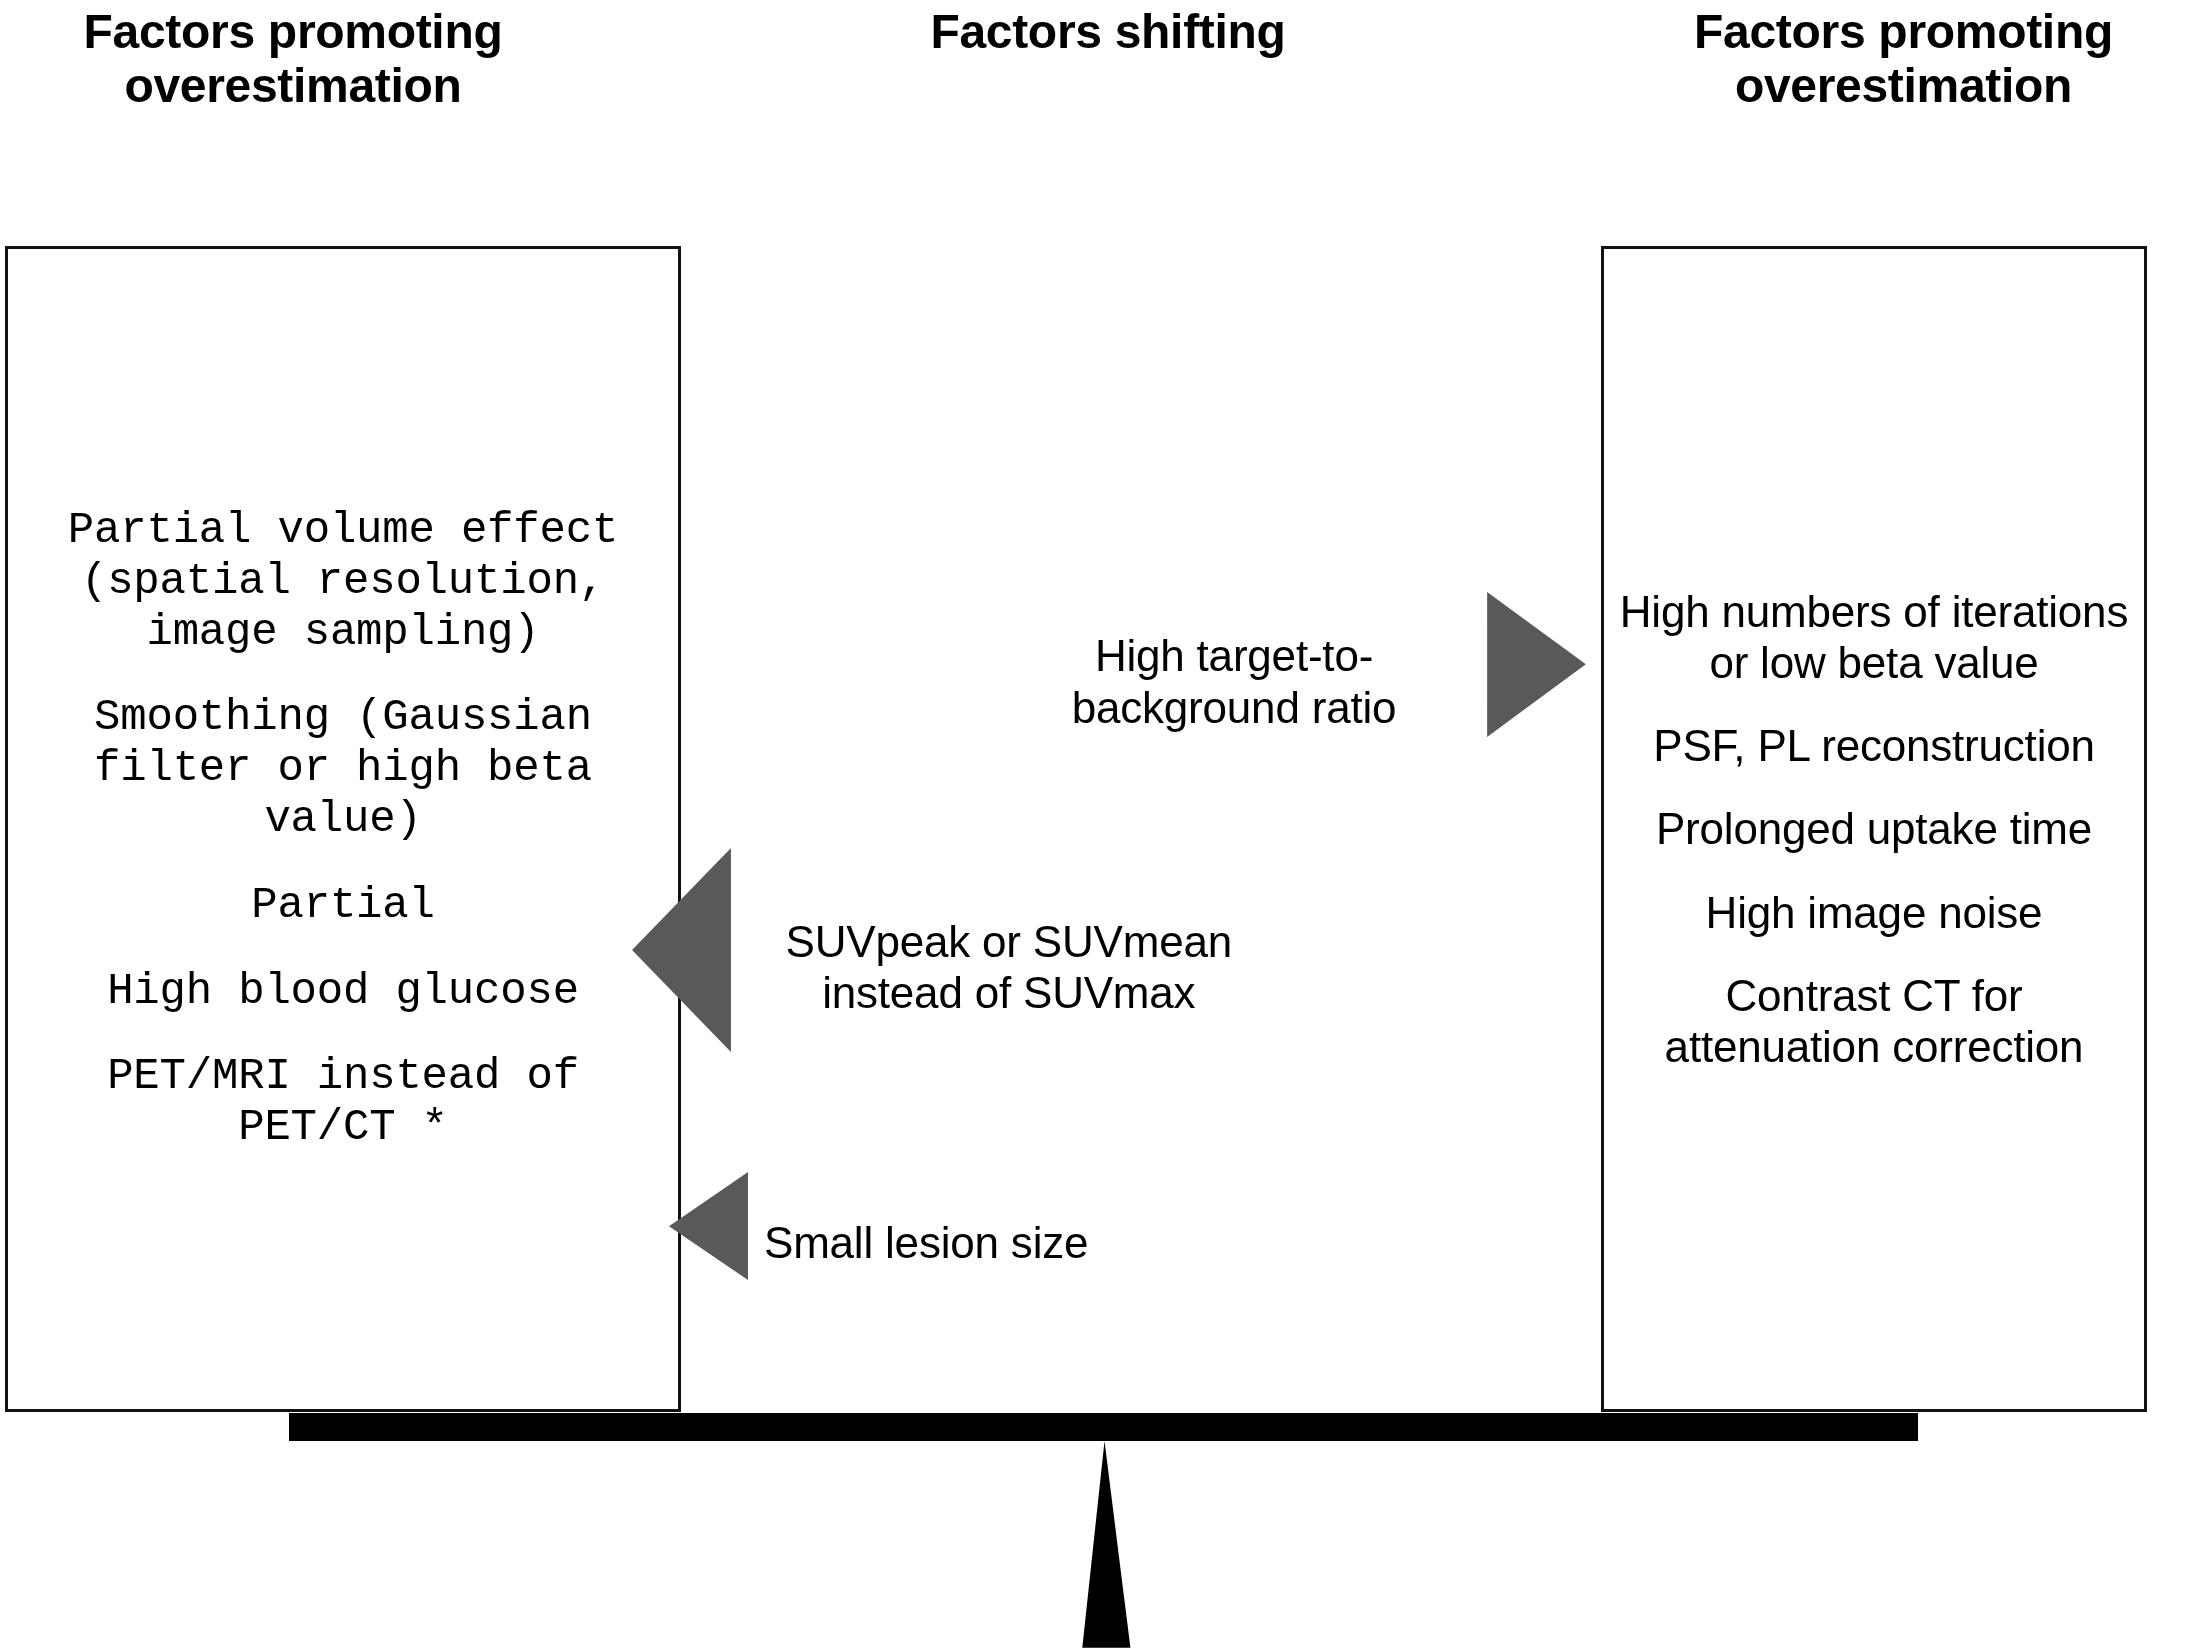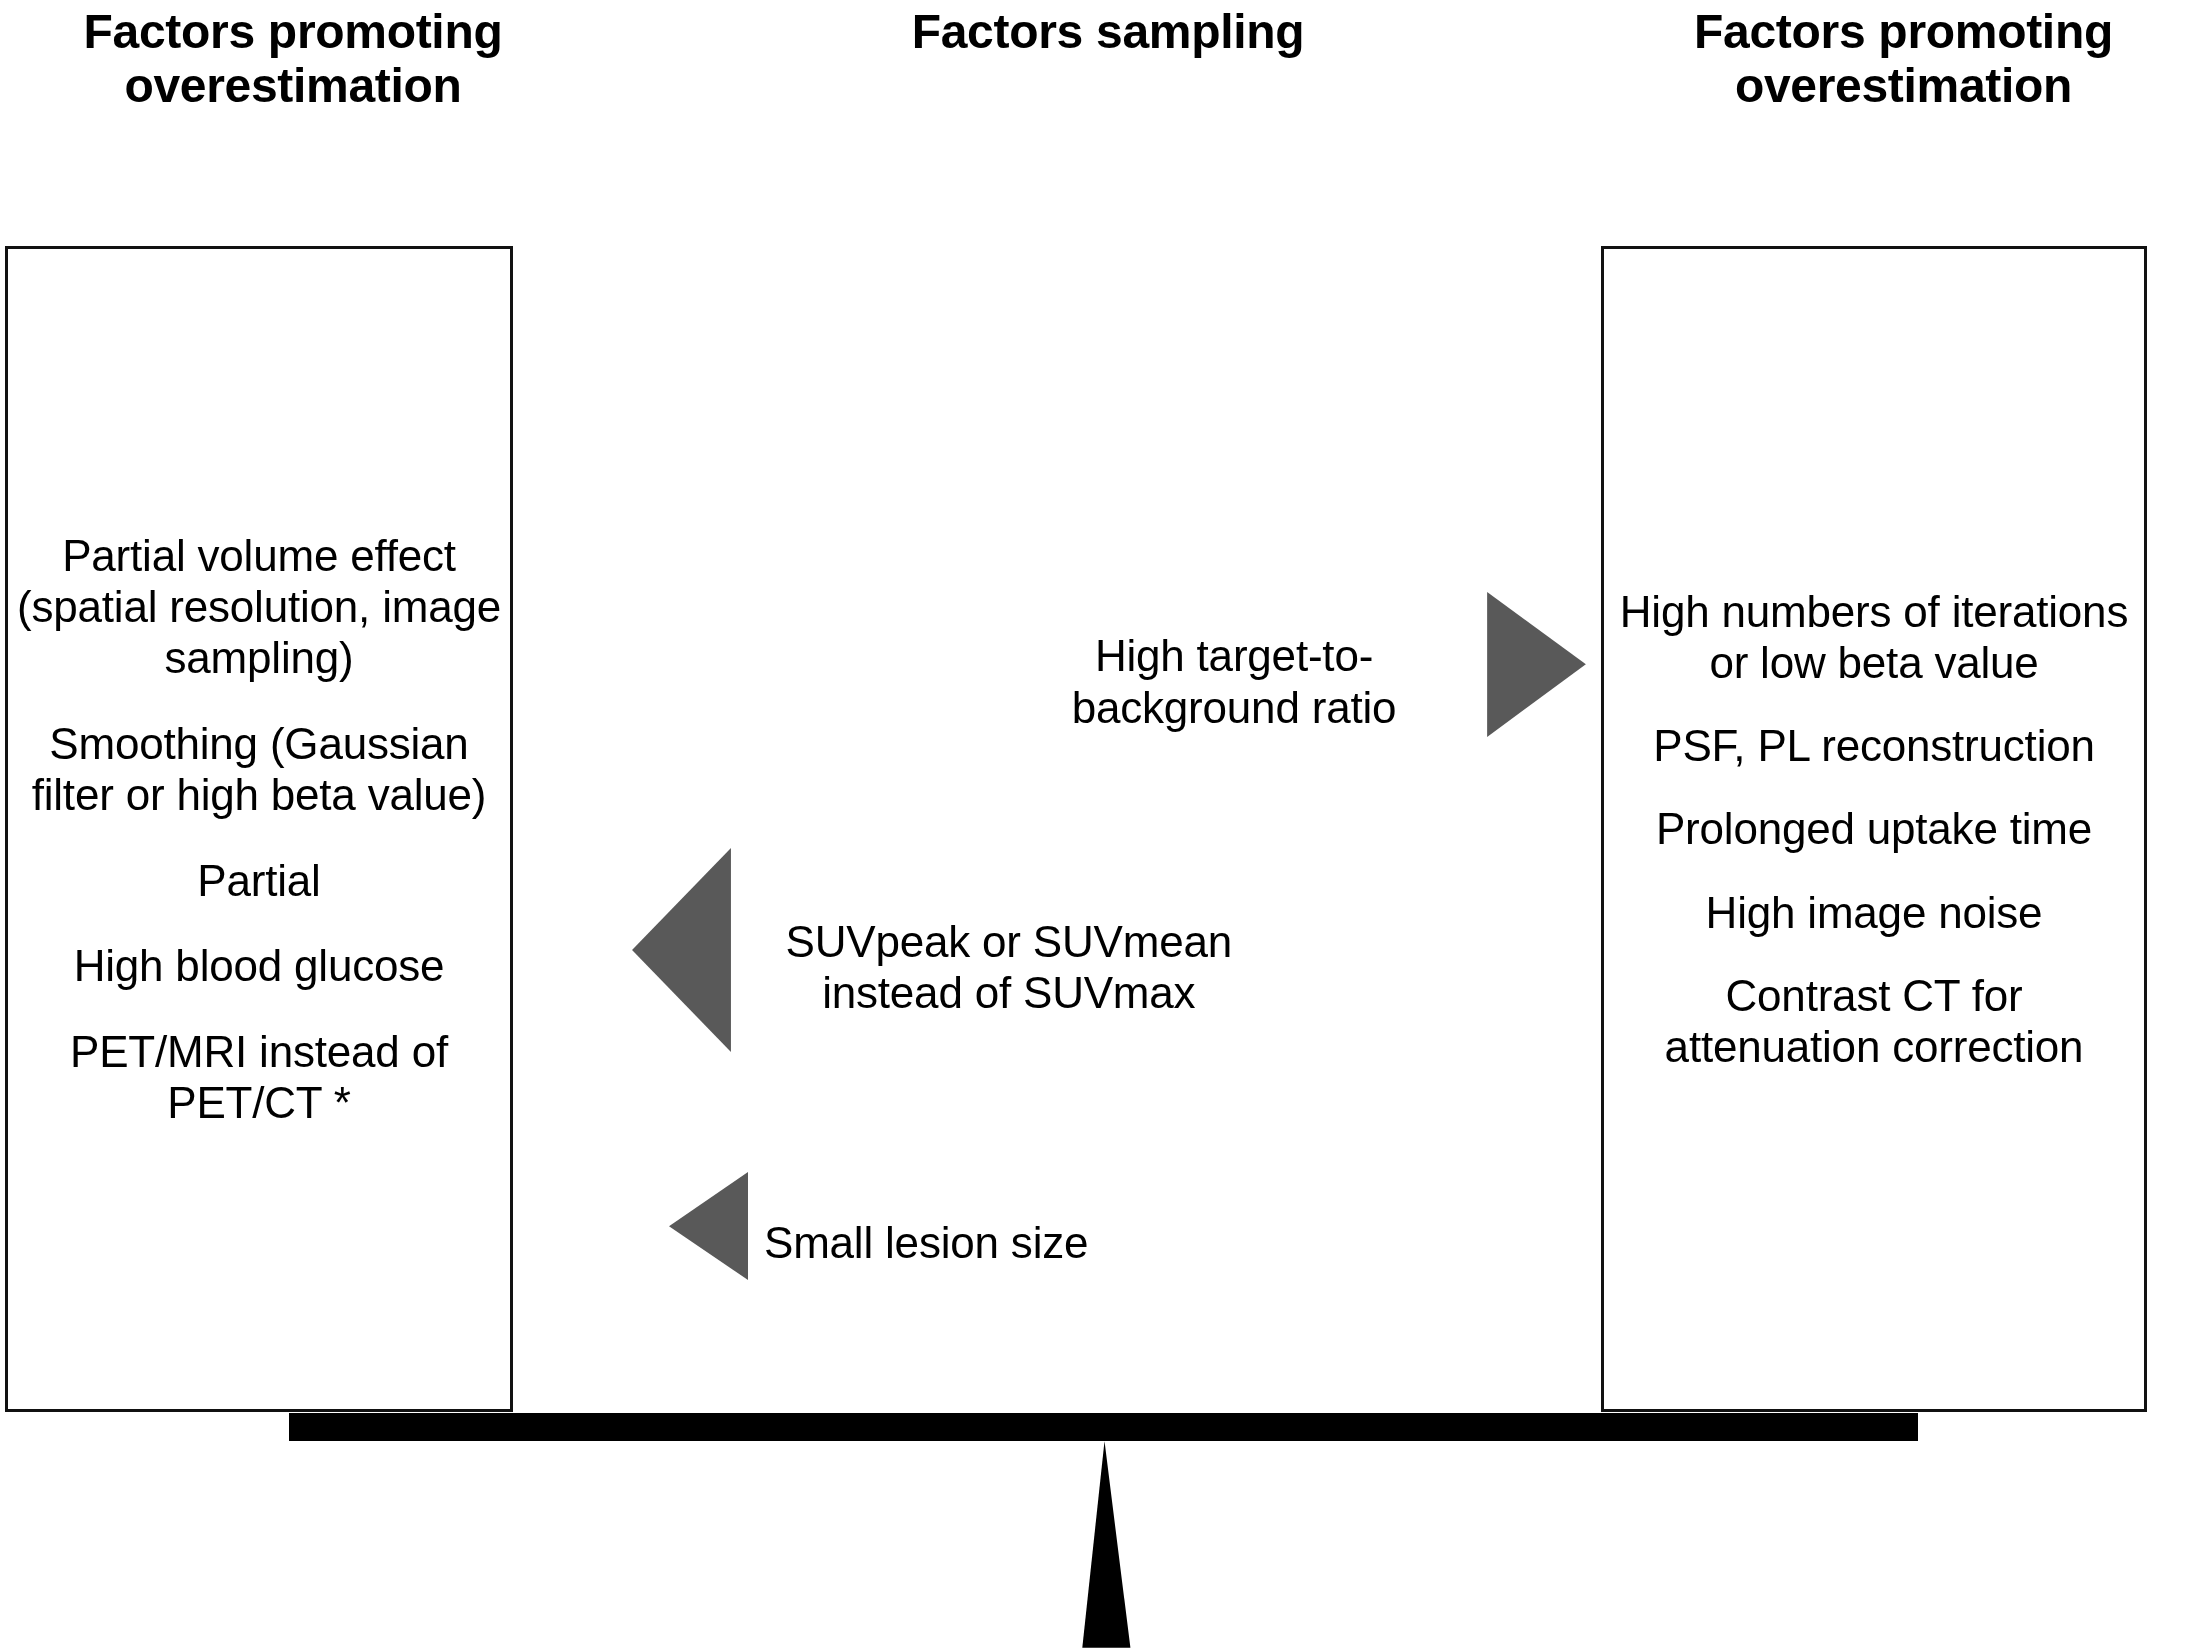--- a/index.html
+++ b/index.html
@@ -37,21 +37,21 @@
   .factor-box {
     position: absolute;
     border: 3.1px solid #111111;
     background: #ffffff;
     box-sizing: border-box;
     display: flex;
     flex-direction: column;
     justify-content: center;
     align-items: center;
   }
-  #box-left  { left: 5px;    top: 246px; width: 508px; height: 1166px; }
+  #box-left  { left: 5px;    top: 246px; width: 676px; height: 1166px; font-family: Liberation Mono, monospace; }
   #box-right { left: 1601px; top: 246px; width: 546px; height: 1166px; }
 
   .factor-item {
     width: 100%;
     text-align: center;
     font-size: 44px;
     line-height: 1.16;
     font-weight: normal;
     letter-spacing: -0.2px;
     padding: 0 8.6px;
@@ -124,21 +124,21 @@
 <body>
 
 <div id="page">
 
   <div class="col-header" id="header-left">
     <div>Factors promoting</div>
     <div>overestimation</div>
   </div>
 
   <div class="col-header" id="header-mid">
-    <div>Factors sampling</div>
+    <div>Factors shifting</div>
   </div>
 
   <div class="col-header" id="header-right">
     <div>Factors promoting</div>
     <div>overestimation</div>
   </div>
 
   <div class="factor-box" id="box-left">
     <div class="factor-item">Partial volume effect (spatial resolution, image sampling)</div>
     <div class="factor-item">Smoothing (Gaussian filter or high beta value)</div>

